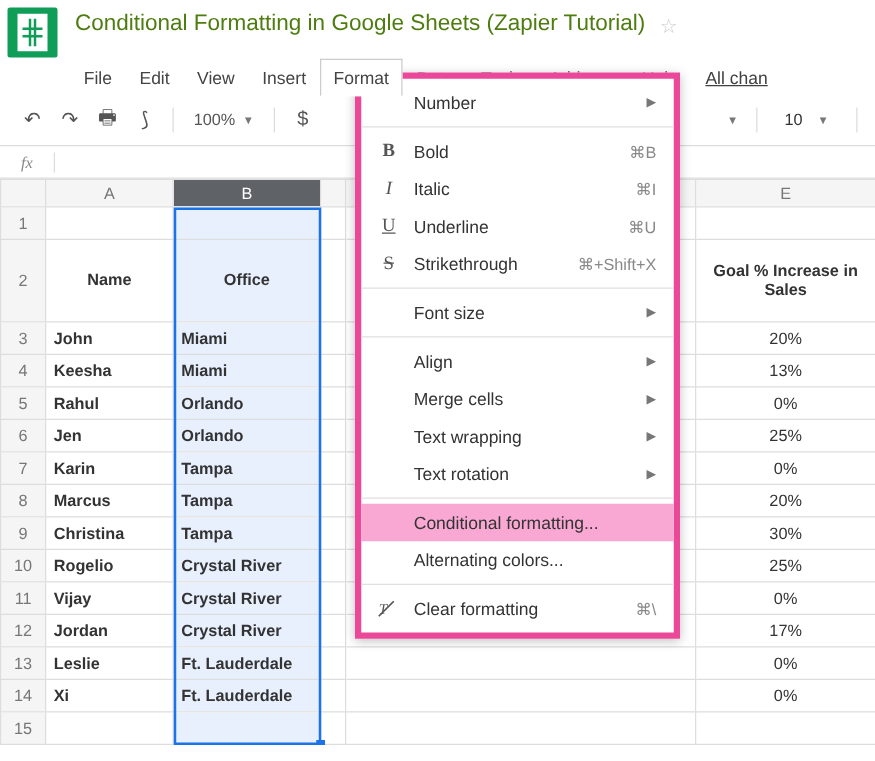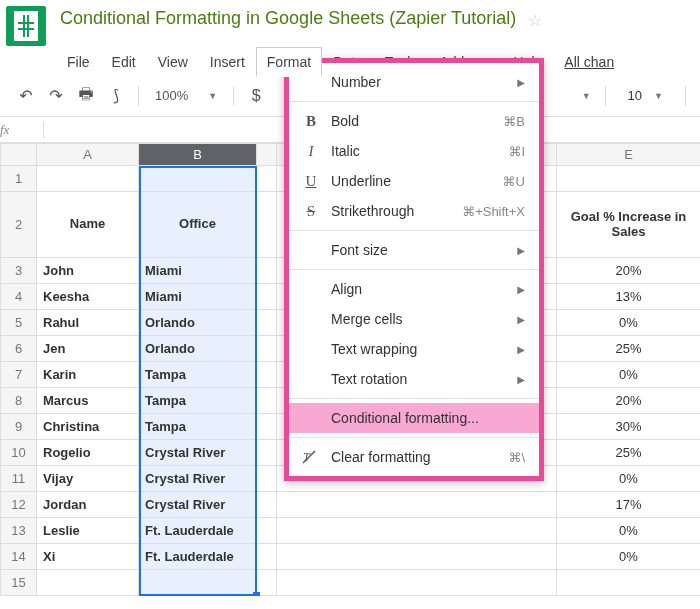--- a/index.html
+++ b/index.html
@@ -46,29 +46,29 @@
   .menu-item.extra { color: #404040; text-decoration: underline; }
   .toolbar {
     display: flex; align-items: center; gap: 6px; padding: 6px 10px 8px 14px;
     border-bottom: 1px solid #ddd; height: 40px;
   }
   .tb-btn {
     width: 24px; height: 24px; display: flex; align-items: center; justify-content: center;
     color: #555; font-size: 16px; cursor: pointer;
   }
   .tb-sep { width: 1px; height: 20px; background: #ddd; margin: 0 4px;}
-  .zoom { display:flex; align-items:center; gap:20px; font-size:13px; color:#555; padding:0 6px;}
+  .zoom { display:flex; align-items:center; gap:6px; font-size:13px; color:#555; padding:0 6px;}
   .caret { font-size: 9px; color: #777; }
   .tb-right { margin-left:auto; display:flex; align-items:center; gap:10px;}
   .fsize { display:flex; align-items:center; gap:12px; padding:0 8px;}
   .fxrow {
     display:flex; align-items:center; border-bottom:1px solid #ddd; height:26px;
     font-style: italic; color:#888; font-size:13px;
   }
-  .fx-label { width: 44px; border-right:1px solid #ddd; font-family: Georgia, serif;}
+  .fx-label { width: 44px; text-align:center; border-right:1px solid #ddd; font-family: Georgia, serif;}
   .grid-wrap { position: relative; }
   table.sheet { border-collapse: collapse; width: 100%; table-layout: fixed; }
   .sheet th, .sheet td {
     border: 1px solid #ddd; height: 26px; padding: 0 6px; font-size: 13px;
     overflow: hidden; white-space: nowrap;
   }
   .sheet thead th {
     background: #f5f5f5; color: #777; font-weight: normal; text-align: center; height: 22px;
   }
   .sheet tbody th {
@@ -194,20 +194,24 @@
   </div>
   <div class="dd-item">
     <span class="dd-icon-slot"></span>
     <span class="dd-label">Text rotation</span>
     <span class="dd-arrow">▶</span>
   </div>
   <div class="dd-sep"></div>
   <div class="dd-item hovered">
     <span class="dd-icon-slot"></span>
     <span class="dd-label">Conditional formatting...</span>
+  </div>
+  <div class="dd-item">
+    <span class="dd-icon-slot"></span>
+    <span class="dd-label">Alternating colors...</span>
   </div>
   <div class="dd-sep"></div>
   <div class="dd-item">
     <span class="dd-icon-slot clear-icon">
       <svg width="16" height="16" viewBox="0 0 16 16">
           <text x="2" y="12" font-size="12" font-style="italic" fill="#555">T</text>
           <line x1="2" y1="14" x2="14" y2="2" stroke="#555" stroke-width="1.4"></line>
         </svg>
     </span>
     <span class="dd-label">Clear formatting</span>

